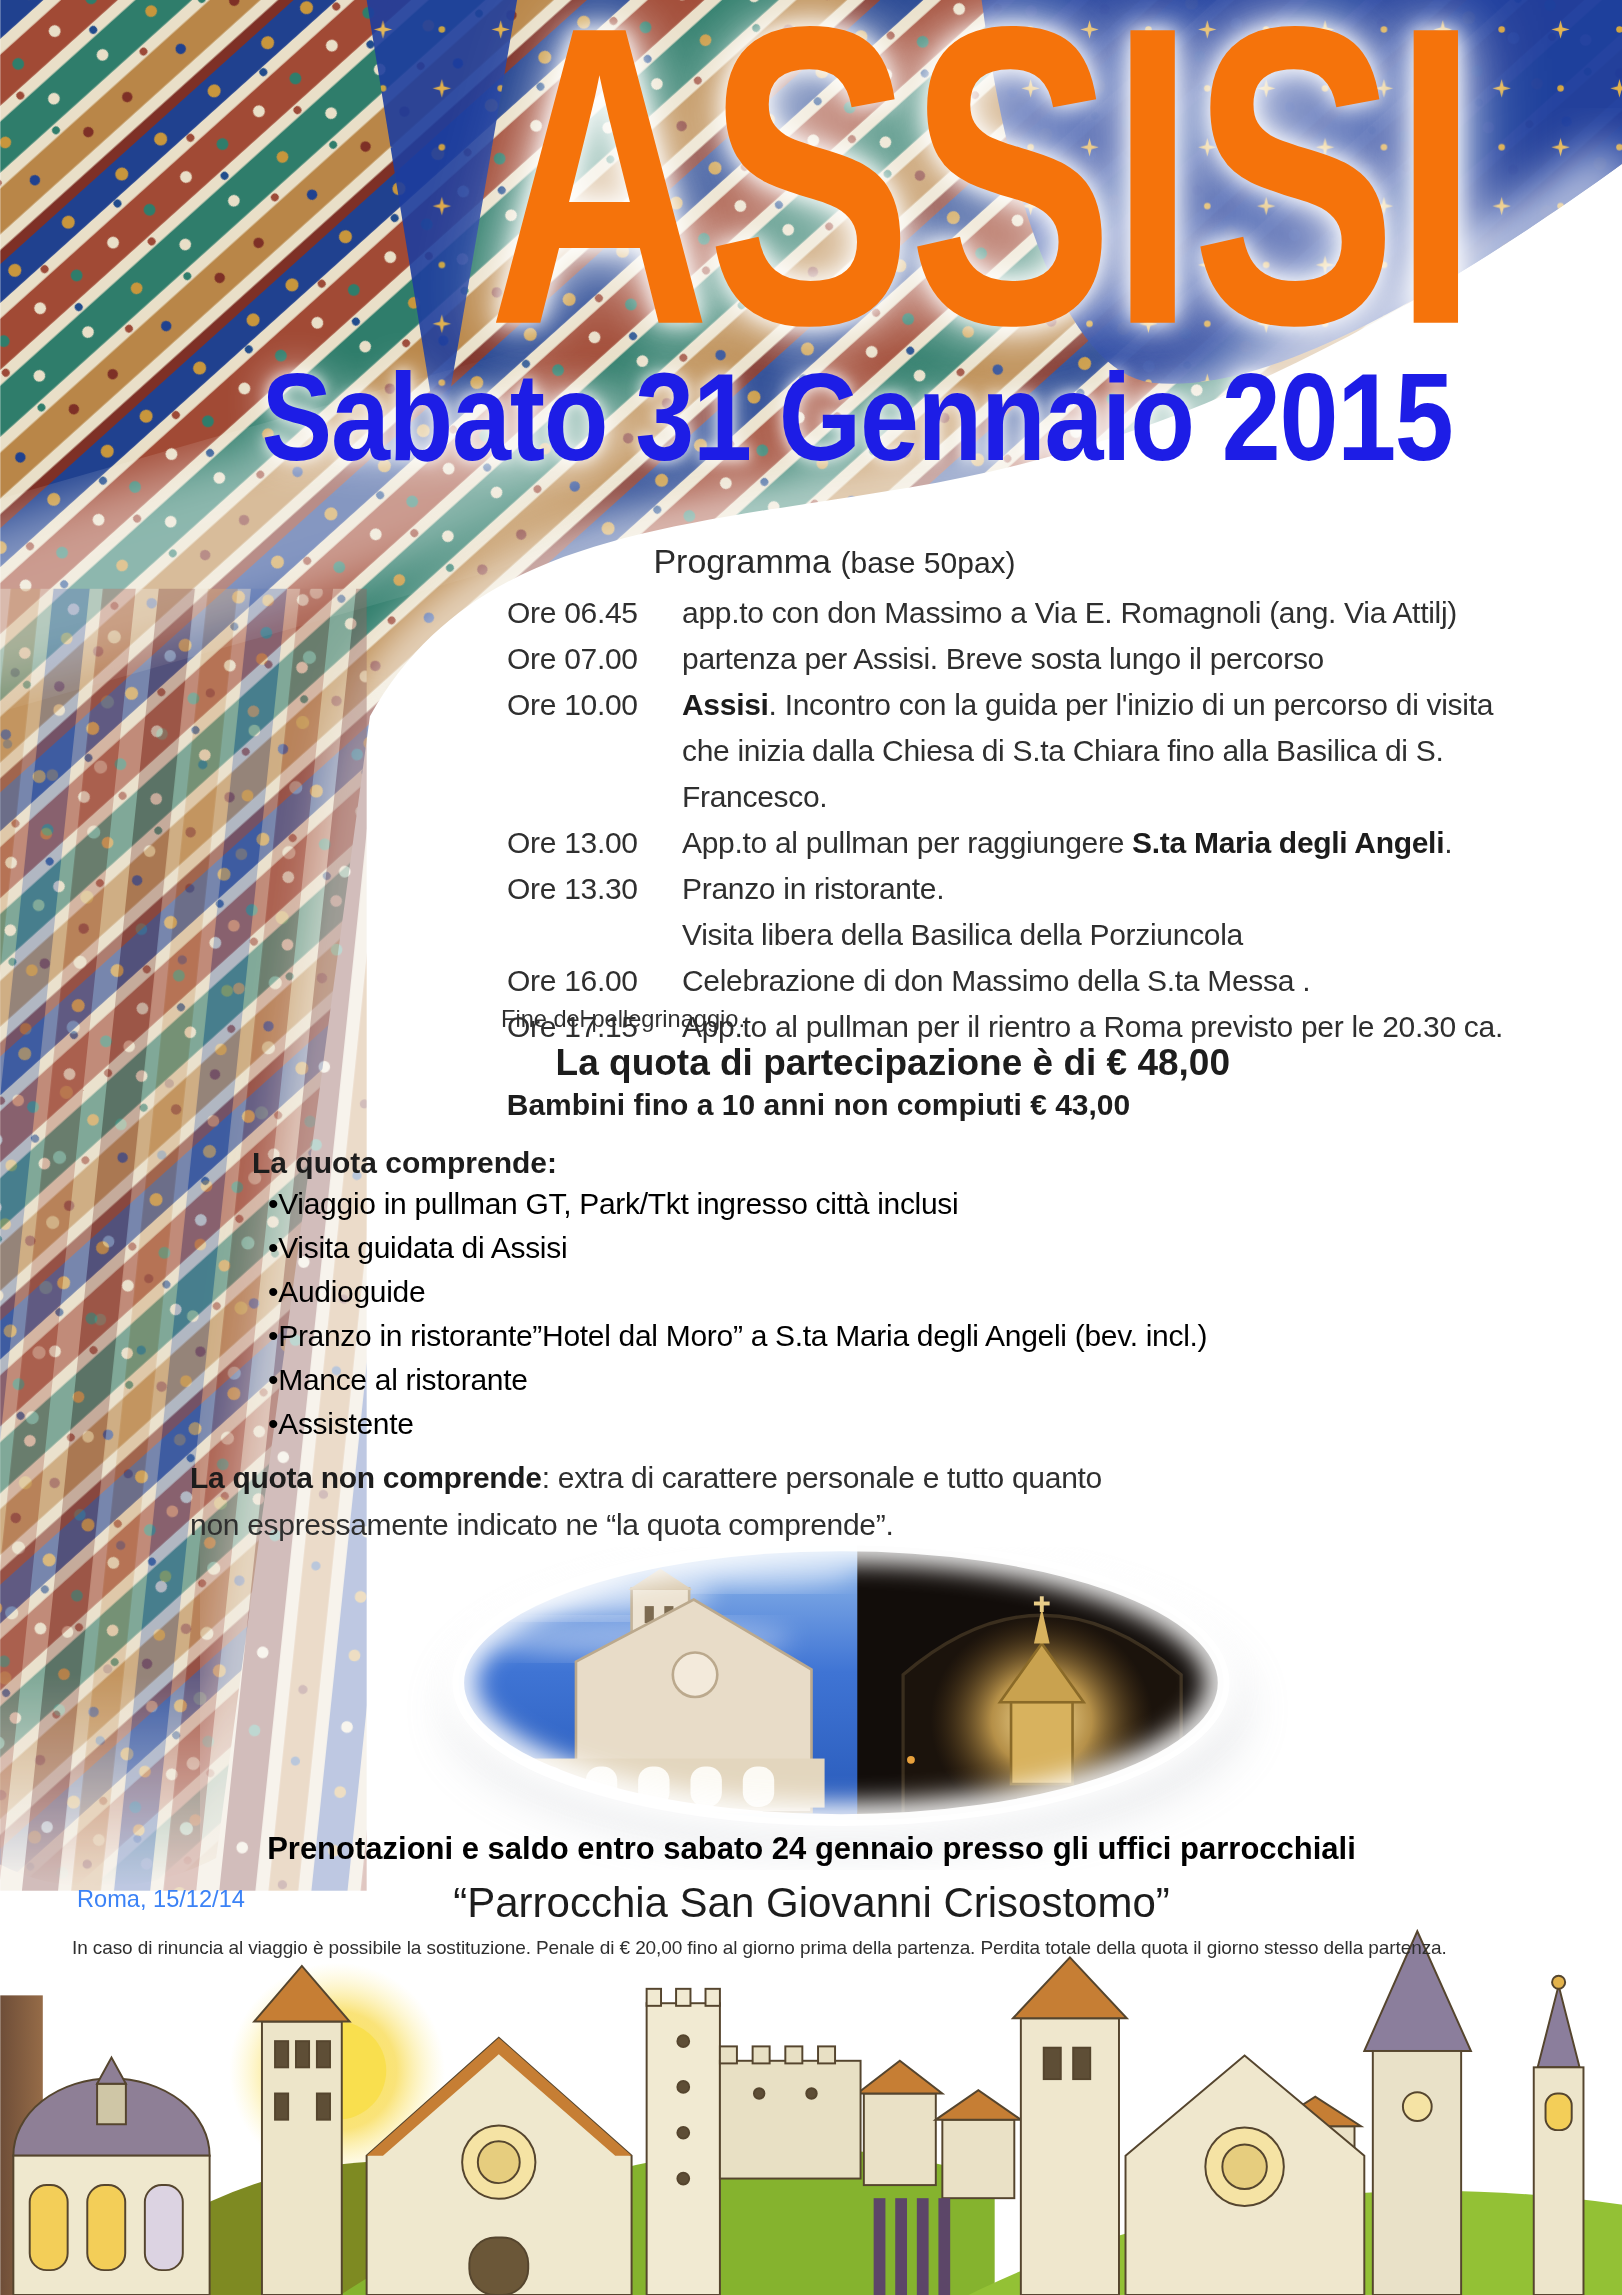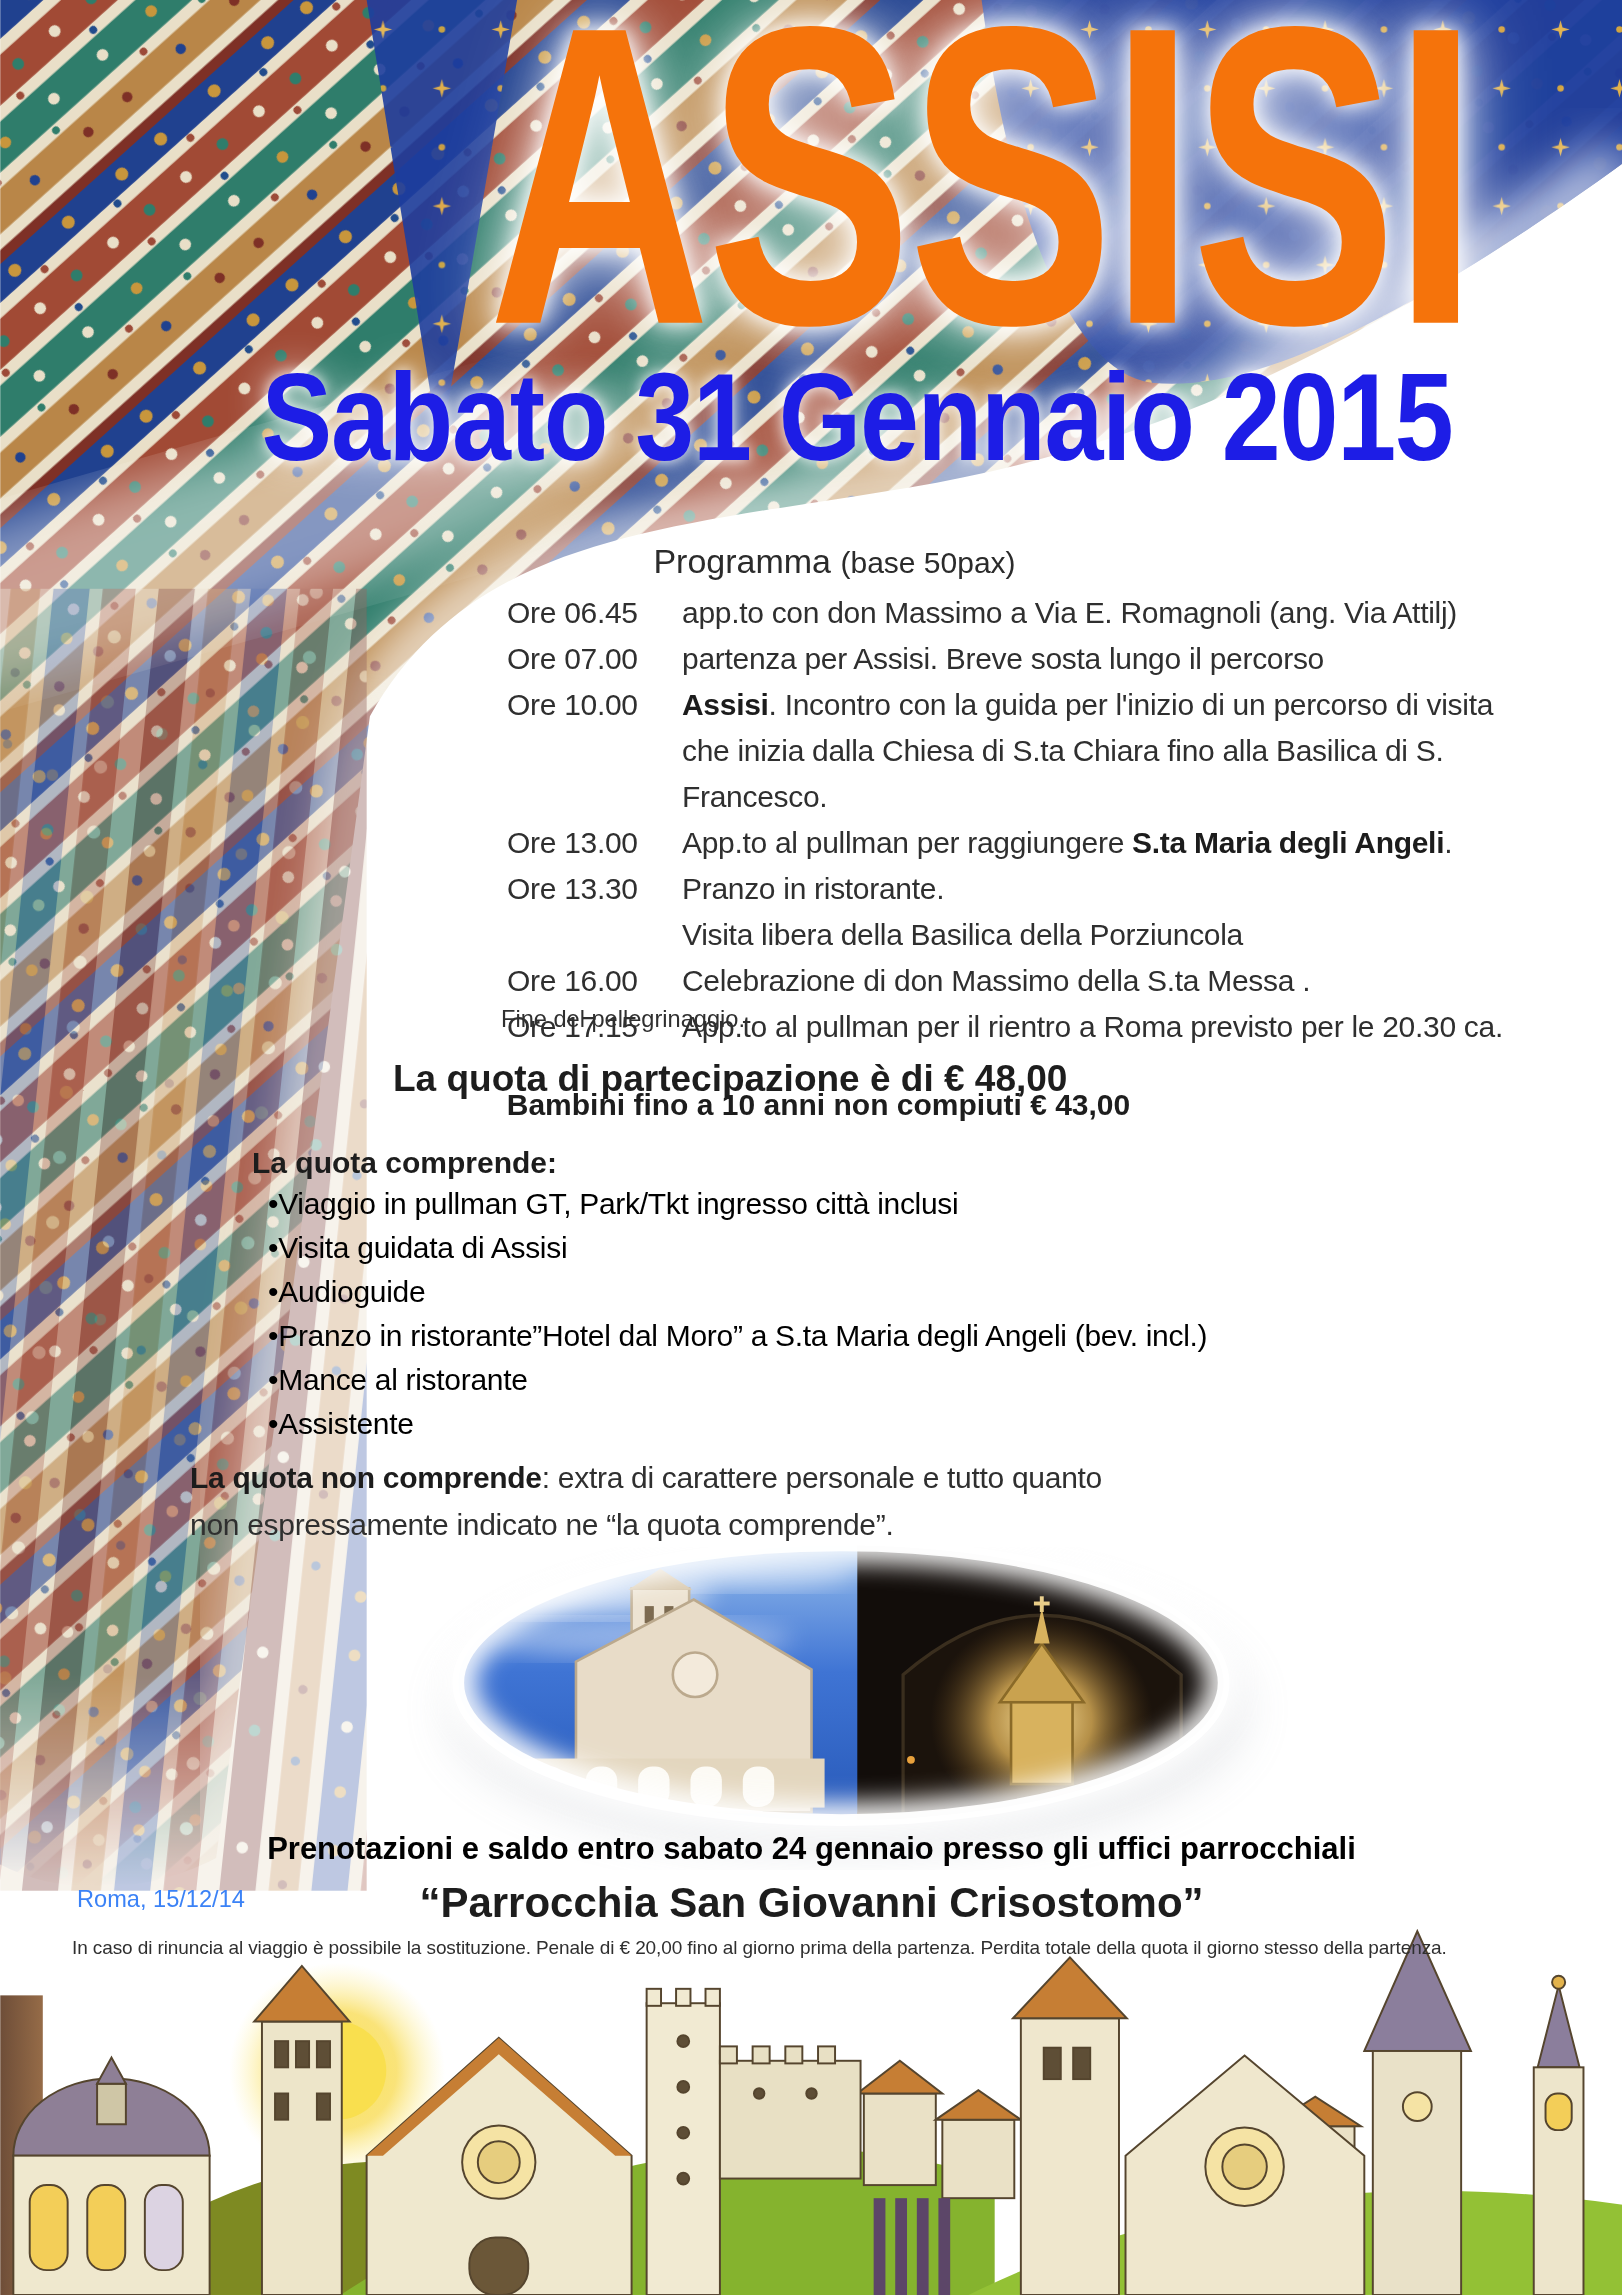--- a/index.html
+++ b/index.html
@@ -14,30 +14,30 @@
   .subtitle{left:196px;top:346px;width:1322px;text-align:center;font-size:106px;font-weight:bold;
          color:#1D1DE6;letter-spacing:-1.3px;transform:scaleY(1.18);transform-origin:top center;white-space:nowrap;
          text-shadow:0 0 13px rgba(255,255,255,.95),0 0 36px rgba(255,255,255,.9);}
   .prog-head{left:458px;top:542px;width:753px;text-align:center;font-size:34px;color:#2b2b2b;}
   .prog-head .note{font-size:30px;}
   .schedule{left:507px;top:590px;width:1060px;font-size:30px;line-height:46px;color:#2f2f2f;letter-spacing:-0.3px;}
   .srow{display:flex;}
   .srow .time{flex:0 0 175px;}
   .srow .desc b{color:#1c1c1c;}
   .fine{left:501px;top:1006px;font-size:23.6px;color:#2f2f2f;}
-  .quota-main{left:393px;top:1042px;width:851px;text-align:left;font-size:37px;font-weight:bold;color:#1d1d1d;margin-top:16px;}
+  .quota-main{left:379px;top:1042px;width:851px;text-align:right;font-size:37px;font-weight:bold;color:#1d1d1d;}
   .quota-kids{left:393px;top:1088px;width:851px;text-align:center;font-size:30px;font-weight:bold;color:#1d1d1d;}
   .inc-head{left:252px;top:1146px;font-size:30px;font-weight:bold;color:#1d1d1d;}
   .inc-list{left:268px;top:1182px;font-size:30px;line-height:44px;color:#000000;letter-spacing:-0.3px;}
   .exc1{left:190px;top:1461px;font-size:30px;color:#2f2f2f;letter-spacing:-0.3px;}
   .exc1 b{color:#1c1c1c;}
   .exc2{left:190px;top:1508px;font-size:30px;color:#2f2f2f;letter-spacing:-0.3px;text-align:center;}
   .booking{left:157px;top:1831px;width:1309px;text-align:center;font-size:31px;font-weight:bold;color:#000000;}
   .roma{left:77px;top:1886px;font-size:23.6px;color:#3b82f6;}
-  .parish{left:157px;top:1879px;width:1309px;text-align:center;font-size:42px;font-weight:bold;color:#1d1d1d;}
+  .parish{left:157px;top:1879px;width:1309px;text-align:center;font-size:42px;font-weight:normal;color:#1d1d1d;}
   .fineprint{left:72px;top:1937px;width:1492px;font-size:19px;color:#2f2f2f;letter-spacing:-0.1px;white-space:nowrap;}
 </style>
 </head>
 <body>
 
 <div class="page">
 
   <svg class="bg-svg" viewBox="0 0 2480 3508" aria-hidden="true">
     <defs>
       <pattern id="orn" width="300" height="300" patternUnits="userSpaceOnUse" patternTransform="rotate(-42)">

